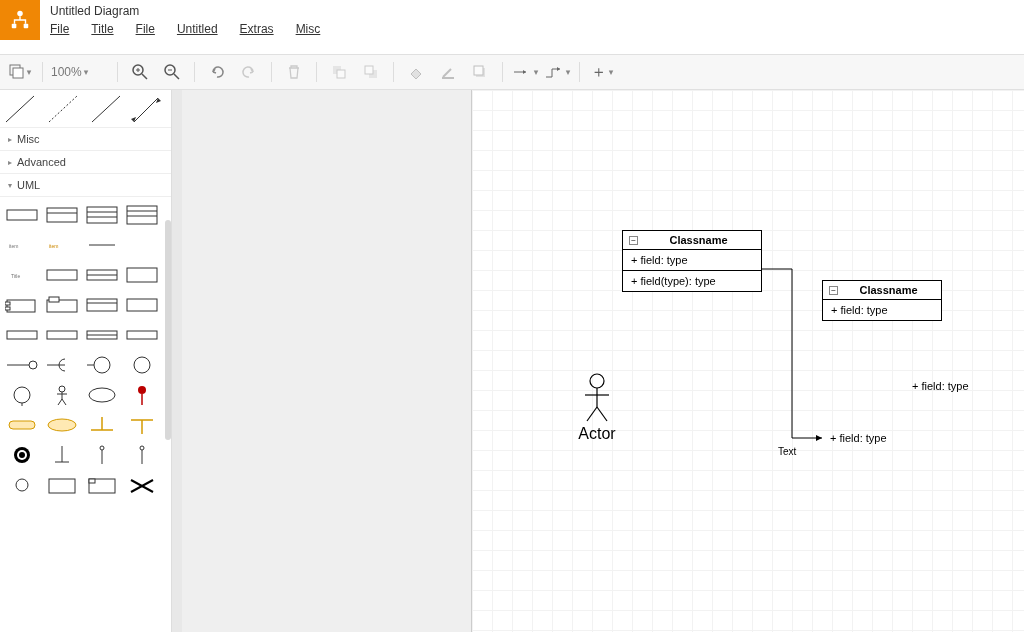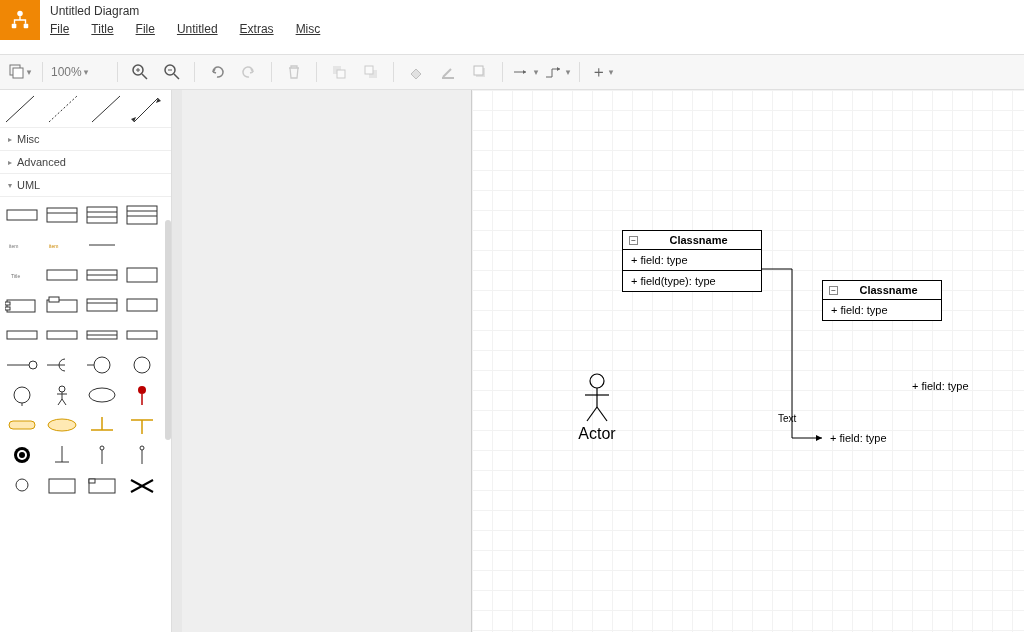--- a/index.html
+++ b/index.html
@@ -479,21 +479,21 @@
   <div class="splitter"></div>
 
   <div class="canvas-wrap">
     <div class="ruler-gap"></div>
     <div class="canvas">
 
       <svg style="position:absolute;left:0;top:0;width:100%;height:100%;pointer-events:none">
         <path d="M 290 179 L 320 179 L 320 348 L 350 348" fill="none" stroke="#000" stroke-width="1"></path>
         <path d="M 350 348 l -6 -3 v 6 z" fill="#000"></path>
       </svg>
-      <div class="edge-label" style="left:306px;top:323px">Text</div>
+      <div class="edge-label" style="left:306px;top:356px">Text</div>
 
       <div class="uml-class" style="left:150px;top:140px;width:140px">
         <div class="hdr">
             <span class="collapse">−</span>
             <span style="flex:1;text-align:center">Classname</span>
           </div>
         <div class="body">
           <div class="row">+ field: type</div>
           <div class="row">+ field(type): type</div>
         </div>

